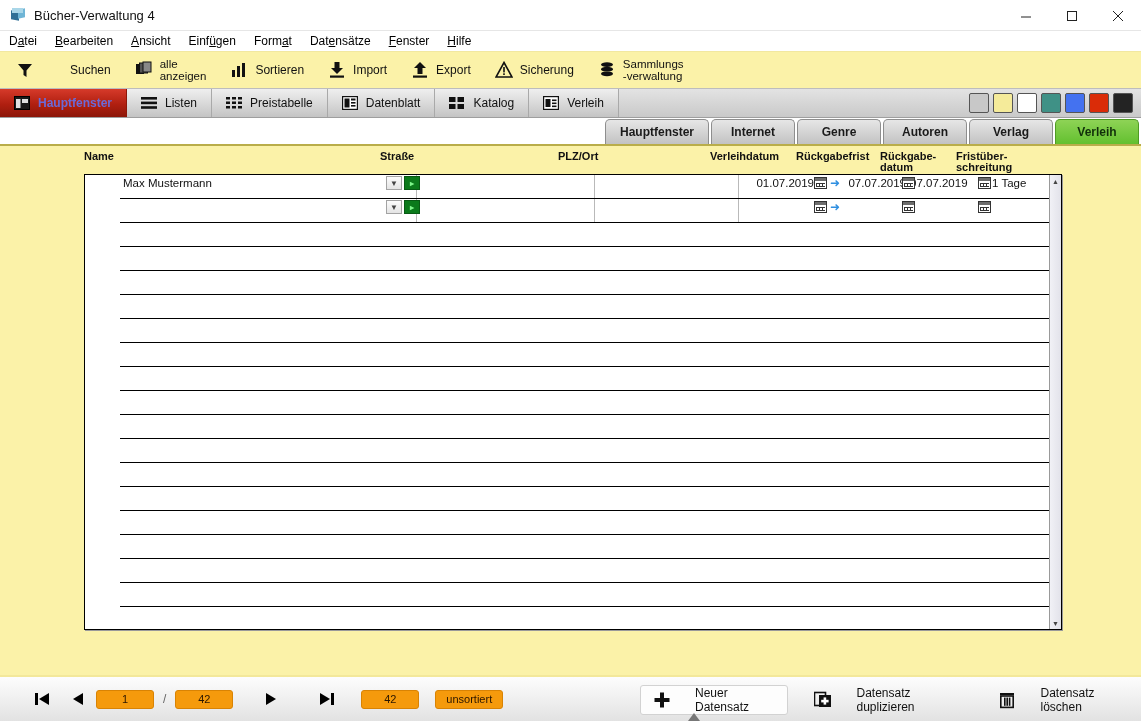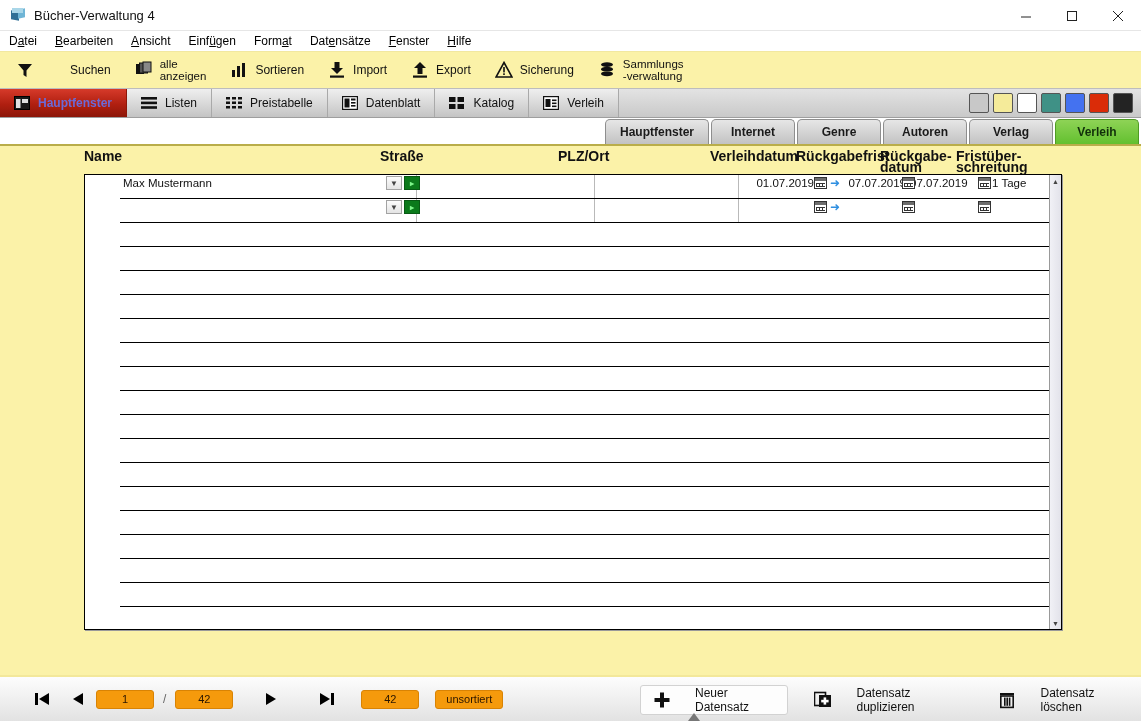--- a/index.html
+++ b/index.html
@@ -150,21 +150,21 @@
   .body-area {
     flex: 1 1 auto;
     background: #fbf2a8;
     border-top: 2px solid #b9ad4a;
     position: relative;
     overflow: hidden;
   }
 
   .grid-headers {
     position: absolute; left: 84px; top: 5px; right: 87px; height: 20px;
-    font-size: 14px; font-weight: bold; color: #111;
+    font-size: 11px; font-weight: bold; color: #111;
   }
   .gh {
     position: absolute; line-height: 11px; white-space: pre-line;
   }
 
   .grid-box {
     position: absolute;
     left: 84px; top: 28px;
     width: 978px; height: 456px;
     background: #ffffff;

